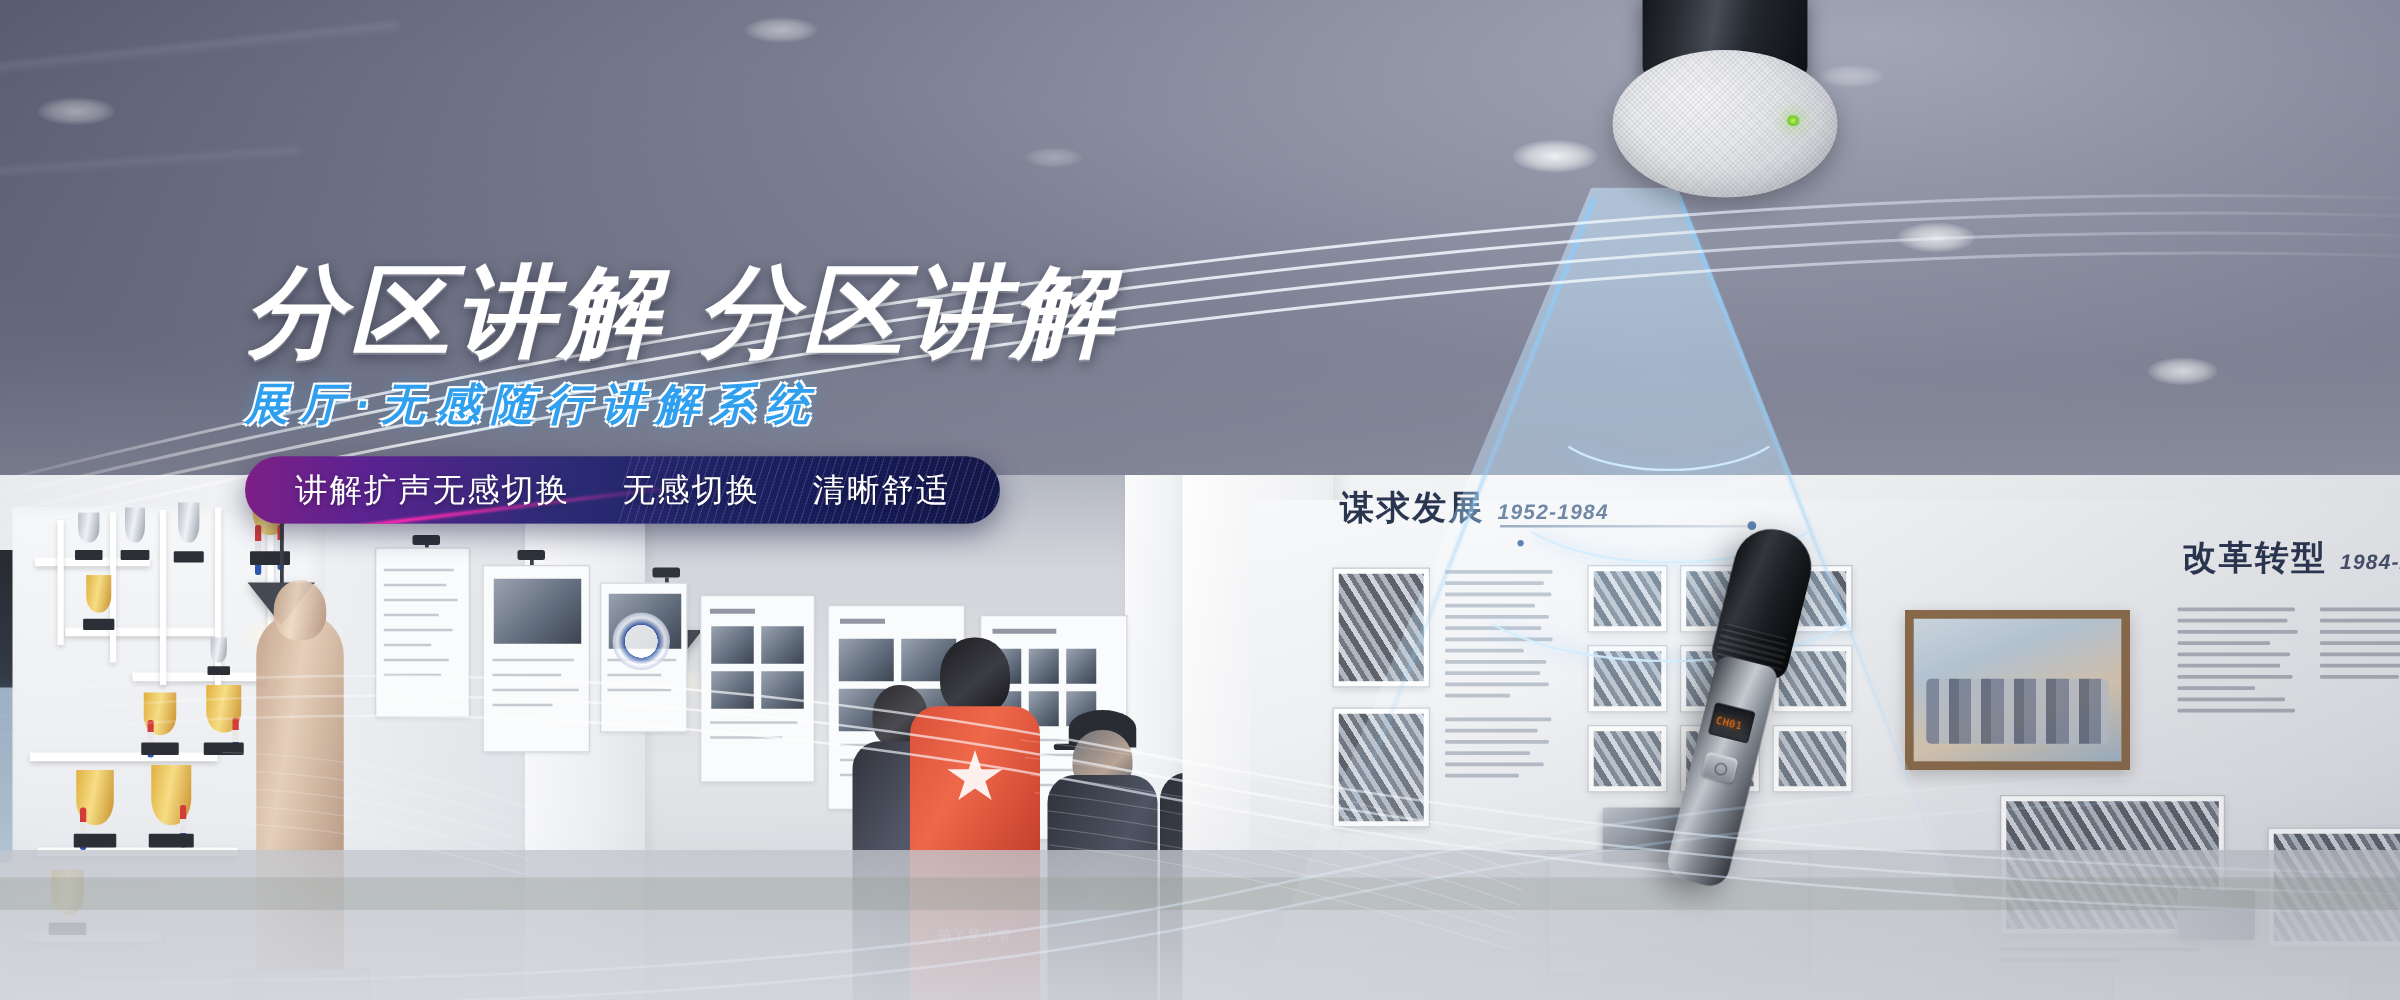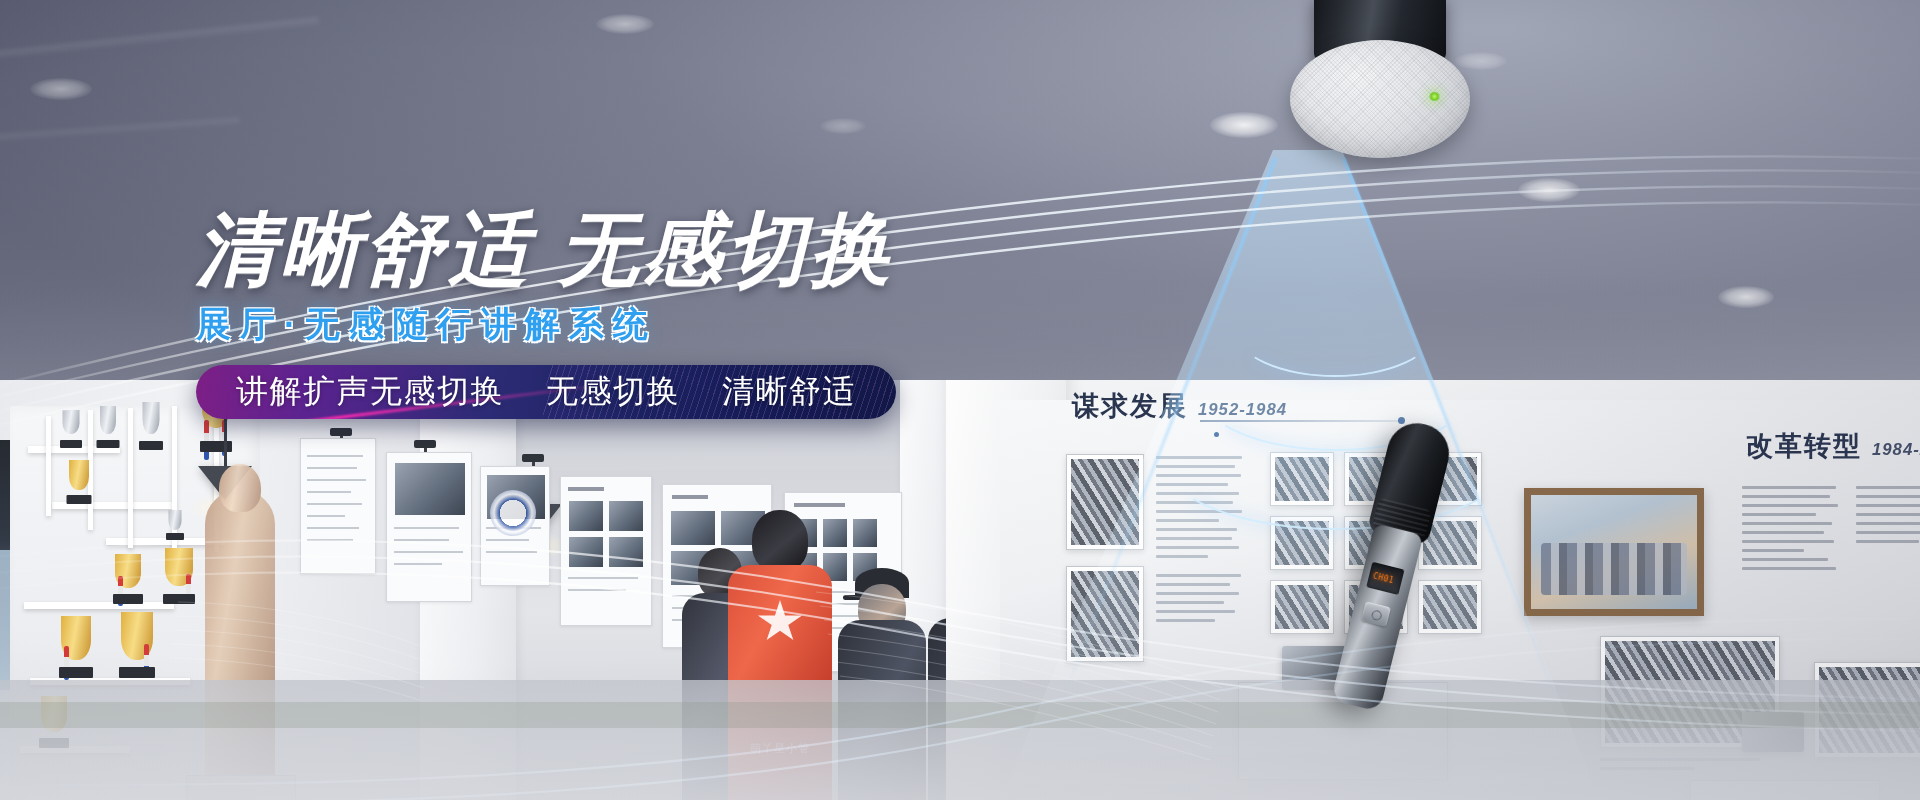--- a/index.html
+++ b/index.html
@@ -216,42 +216,42 @@
   .ribbons svg{width:100%;height:100%;display:block;}
 
   
   .copy{position:absolute;left:196px;top:210px;width:900px;z-index:40;}
   .headline{
     font-size:80px;line-height:1;font-weight:700;font-style:italic;color:#fff;
     letter-spacing:4px;white-space:nowrap;
     text-shadow:0 3px 10px rgba(25,30,45,.55),0 1px 0 rgba(255,255,255,.35);
   }
   .subline{
-    margin-top:16px;font-size:35px;line-height:1;font-weight:700;
+    margin-top:16px;font-size:35px;line-height:1;font-weight:700;font-style:italic;
     color:#2f9ff0;letter-spacing:9px;white-space:nowrap;
     text-shadow:-1.5px -1.5px 0 #fff,1.5px -1.5px 0 #fff,-1.5px 1.5px 0 #fff,1.5px 1.5px 0 #fff,0 0 14px rgba(60,170,250,.55);
   }
   .pill{
     margin-top:24px;display:inline-flex;align-items:center;gap:42px;
     height:54px;padding:0 40px;border-radius:28px;position:relative;overflow:hidden;
     background:linear-gradient(96deg,#7d1f86 0%,#5b2390 16%,#2c2b75 42%,#1b2260 64%,#141a52 84%,#121845 100%);
     box-shadow:0 8px 22px rgba(18,22,60,.45);
   }
   .pill::before{
     content:"";position:absolute;left:-6%;bottom:4px;width:62%;height:3px;
     background:linear-gradient(to right,rgba(255,40,170,0),#ff2bb0 42%,rgba(255,90,200,.1) 100%);
     transform:rotate(-7deg);filter:blur(1px);
   }
   .pill::after{
     content:"";position:absolute;right:-12%;top:-30%;width:62%;height:180%;
     background:repeating-linear-gradient(102deg,rgba(190,130,230,.22) 0 1px,rgba(255,255,255,0) 1px 6px);
     transform:rotate(6deg);
   }
   .pill b{
-    position:relative;z-index:2;font-size:32px;font-weight:400;color:#fff;letter-spacing:1.5px;white-space:nowrap;
+    position:relative;z-index:2;font-size:26px;font-weight:400;color:#fff;letter-spacing:1.5px;white-space:nowrap;
     text-shadow:0 1px 4px rgba(0,0,0,.35);
   }
 
   
   .tone{position:absolute;inset:0;pointer-events:none;
     background:radial-gradient(120% 95% at 22% 45%,rgba(255,255,255,0) 40%,rgba(40,44,66,.18) 100%);}
 </style>
 </head>
 <body>
 
@@ -653,21 +653,21 @@
         <path d="M428,676 C 338,644 254,632 174,630"></path>
         <path d="M432,664 C 342,630 256,618 176,616"></path>
         <path d="M436,652 C 346,616 258,604 178,602"></path>
       </g>
     </svg>
   </div>
 
   <div class="tone"></div>
 
   <div class="copy">
-    <div class="headline">清晰舒适 无感切换</div>
+    <div class="headline">分区讲解 分区讲解</div>
     <div class="subline">展厅·无感随行讲解系统</div>
     <div class="pill">
       <b>讲解扩声无感切换</b>
       <b>无感切换</b>
       <b>清晰舒适</b>
     </div>
   </div>
 
 </div>
 

